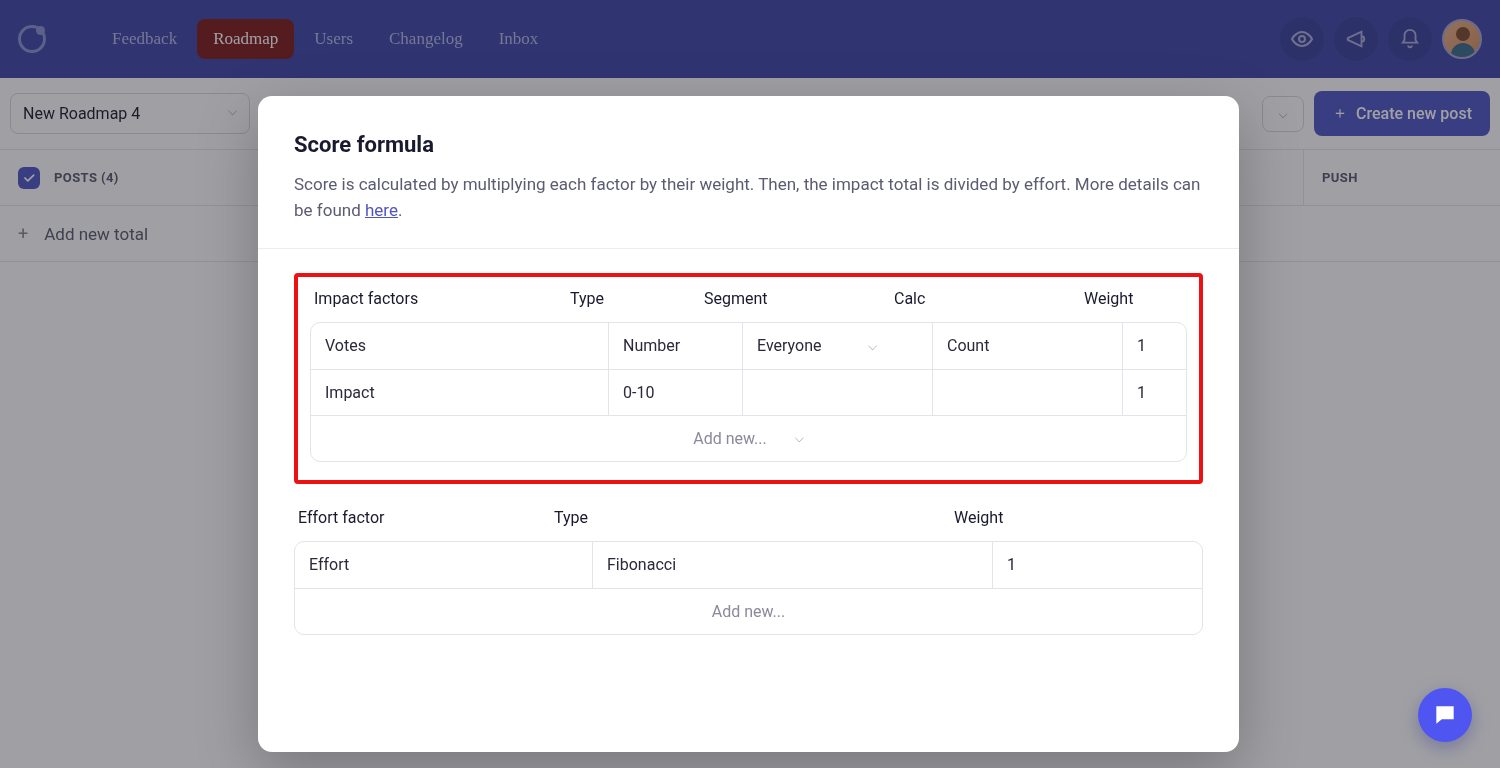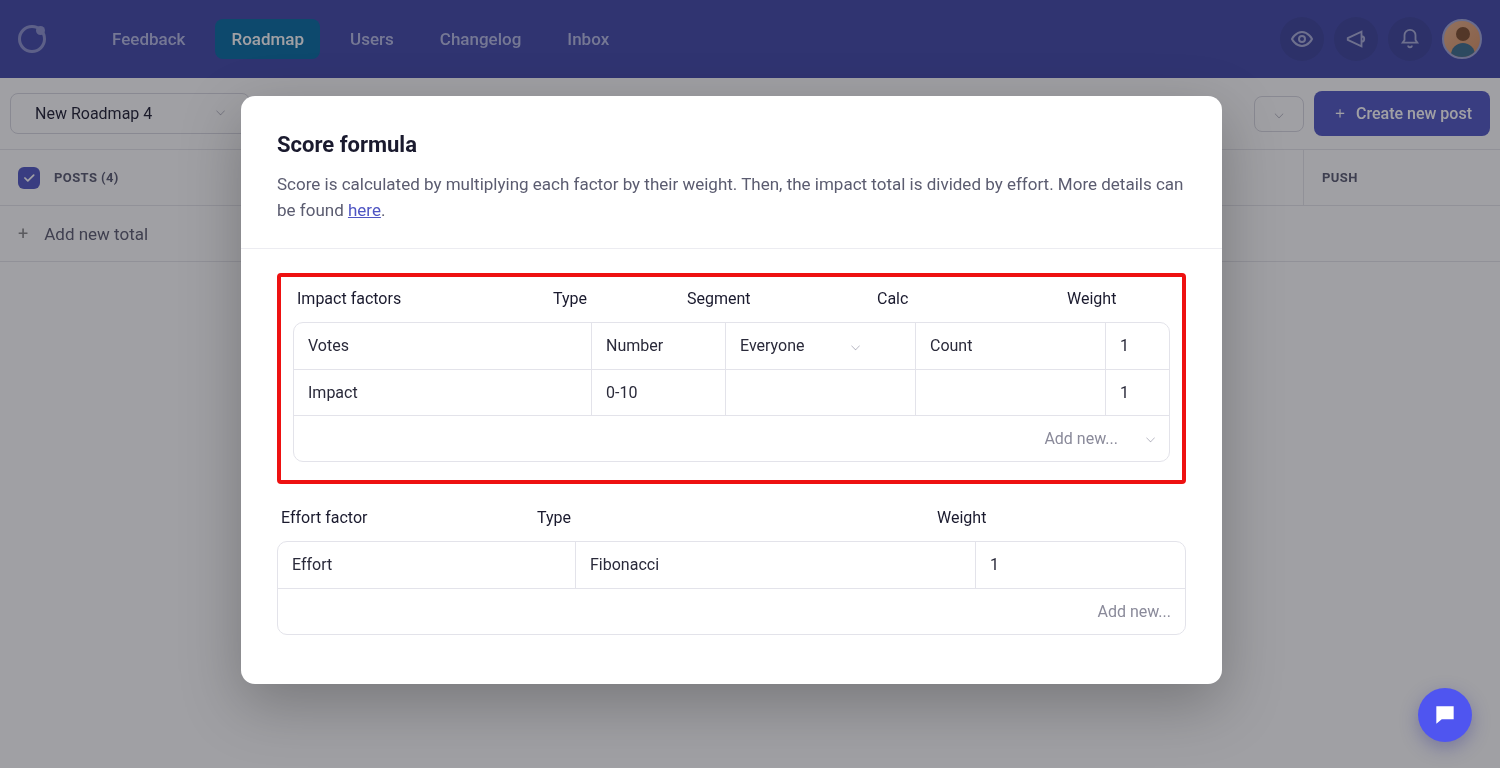--- a/index.html
+++ b/index.html
@@ -18,50 +18,50 @@
   .brand-logo {
     width: 28px; height:28px; 
     border: 3px solid #8c92cf;
     border-radius: 50%;
     position: relative;
     margin-right: 40px;
   }
   .brand-logo::after{
     content:""; position:absolute; width:9px; height:9px; background:#8c92cf; border-radius:50%; top:-2px; right:-2px;
   }
-  .nav-items { display:flex; gap: 14px;}
+  .nav-items { display:flex; gap: 4px; font-family: Liberation Serif, serif;}
   .nav-item {
     color: #b6bae4;
     font-size: 17px;
     padding: 10px 16px;
     border-radius: 8px;
     cursor: pointer;
     font-weight: 500;
   }
-  .nav-item.active { background: #0369a1; color:#fff;}
+  .nav-item.active { background: #7f1d1d; color:#fff;}
   .topbar-right { margin-left:auto; display:flex; align-items:center; gap:10px;}
   .icon-btn {
     width:44px; height:44px; border-radius:50%; background:#3a4199; display:flex; align-items:center; justify-content:center; cursor:pointer;
   }
   .avatar { width:40px; height:40px; border-radius:50%; overflow:hidden; background:linear-gradient(135deg,#e8b088,#d89060); border:2px solid #a0a5d8; position:relative;}
   .avatar::before{content:""; position:absolute; width:14px;height:14px;background:#7a4a2a;border-radius:50%;top:6px;left:12px;}
   .avatar::after{content:""; position:absolute; width:24px;height:14px;background:#3a6b8a;border-radius:12px 12px 0 0;bottom:0;left:7px;}
   
   
   .toolbar-row {
     height: 72px;
     background:#fff;
     border-bottom:1px solid #e5e5ea;
     display:flex;
     align-items:center;
     padding: 0 10px;
     gap:10px;
   }
   .dropdown-btn {
-    border:1px solid #d8d8e0; border-radius:8px; padding: 10px 24px; display:flex; align-items:flex-start; gap:10px; font-size:16px; color:#1a1a2e; cursor:pointer; background:#fff;
+    border:1px solid #d8d8e0; border-radius:8px; padding: 10px 12px; display:flex; align-items:flex-start; gap:10px; font-size:16px; color:#1a1a2e; cursor:pointer; background:#fff;
   }
   .dropdown-btn.caret-only { width:42px; justify-content:center;}
   .spacer{flex:1;}
   .primary-btn {
     background:#4f55c3; color:#fff; border-radius:8px; padding:12px 18px; font-size:16px; display:flex; align-items:center; gap:8px; cursor:pointer; font-weight:500;
   }
   
   
   .board-row { display:flex; height:56px; border-bottom:1px solid #e5e5ea; background:#fff; align-items:stretch;}
   .board-col { display:flex; align-items:center; padding:0 18px; font-size:13px; font-weight:700; color:#57586e; letter-spacing:0.4px;}
@@ -70,21 +70,21 @@
   .chk { width:22px;height:22px;border-radius:6px;background:#4f55c3;display:flex;align-items:center;justify-content:center;}
   .addpost-row { display:flex; height:56px; background:#fff; align-items:center; padding:0 18px; gap:16px; border-bottom:1px solid #e5e5ea;}
   .plus-ic{color:#888; font-size:18px;}
   .addpost-txt{color:#5a5a6e; font-size:17px;}
   
   
   .page-overlay { position:absolute; inset:0; background:rgba(28,28,38,0.42); z-index:5; top:0;}
   
   
   .modal {
-    position:absolute; z-index:10; left:241px; top:96px; width:981px; height:588px; background:#fff; border-radius:14px; box-shadow:0 20px 60px rgba(0,0,0,0.25); overflow:hidden;
+    position:absolute; z-index:10; left:258px; top:96px; width:981px; height:656px; background:#fff; border-radius:14px; box-shadow:0 20px 60px rgba(0,0,0,0.25); overflow:hidden;
   }
   .modal-inner{ padding: 36px 36px 0 36px;}
   .modal-title{ font-size:22px; font-weight:700; color:#1a1a2e; margin-bottom:14px;}
   .modal-desc{ font-size:17px; color:#5b5c70; line-height:1.55; margin-bottom:24px;}
   .modal-desc a{ color:#4f55c3; text-decoration:underline;}
   .hr{ height:1px; background:#ececf1; margin: 0 -36px 24px -36px;}
   
   
   .highlight-box{ border:4px solid #e11; border-radius:4px; padding:12px 12px 18px 12px; margin-bottom:24px;}
   
@@ -92,21 +92,21 @@
   .grid-header{ display:grid; font-size:16px; font-weight:400; color:#1a1a2e; padding: 0 4px 14px 4px;}
   .impact-grid{ grid-template-columns: 256px 134px 190px 190px 139px;}
   .effort-grid{ grid-template-columns: 256px 400px 253px;}
   .data-table{ border:1px solid #e3e3ea; border-radius:10px; overflow:hidden;}
   .data-row{ display:grid; min-height:46px;}
   .data-row + .data-row{ border-top:1px solid #e3e3ea;}
   .cell{ padding: 12px 14px; font-size:16px; color:#2a2a3a; display:flex; align-items:center;}
   .cell + .cell{ border-left:1px solid #e3e3ea;margin-left:41px;}
   .cell .flex{flex:1;}
   .plain { padding: 12px 14px; font-size:16px; color:#8a8a9a; display:flex; align-items:center;}
-  .addnew-row{ display:flex; align-items:center; justify-content:flex-end;}
+  .addnew-row{ display:flex; align-items:center; justify-content:center;}
   .caret{ color:#9a9aaa; font-size:12px;}
   
   
   .chat-fab{ position:absolute; right:28px; bottom:26px; width:54px;height:54px;border-radius:50%;background:#4f55f0;display:flex;align-items:center;justify-content:center;z-index:20;cursor:pointer; box-shadow:0 6px 18px rgba(60,60,150,0.4);}
   
   
   .stroke{stroke:#a9add9; stroke-width:2; fill:none;}
 </style>
 </head>
 <body>

